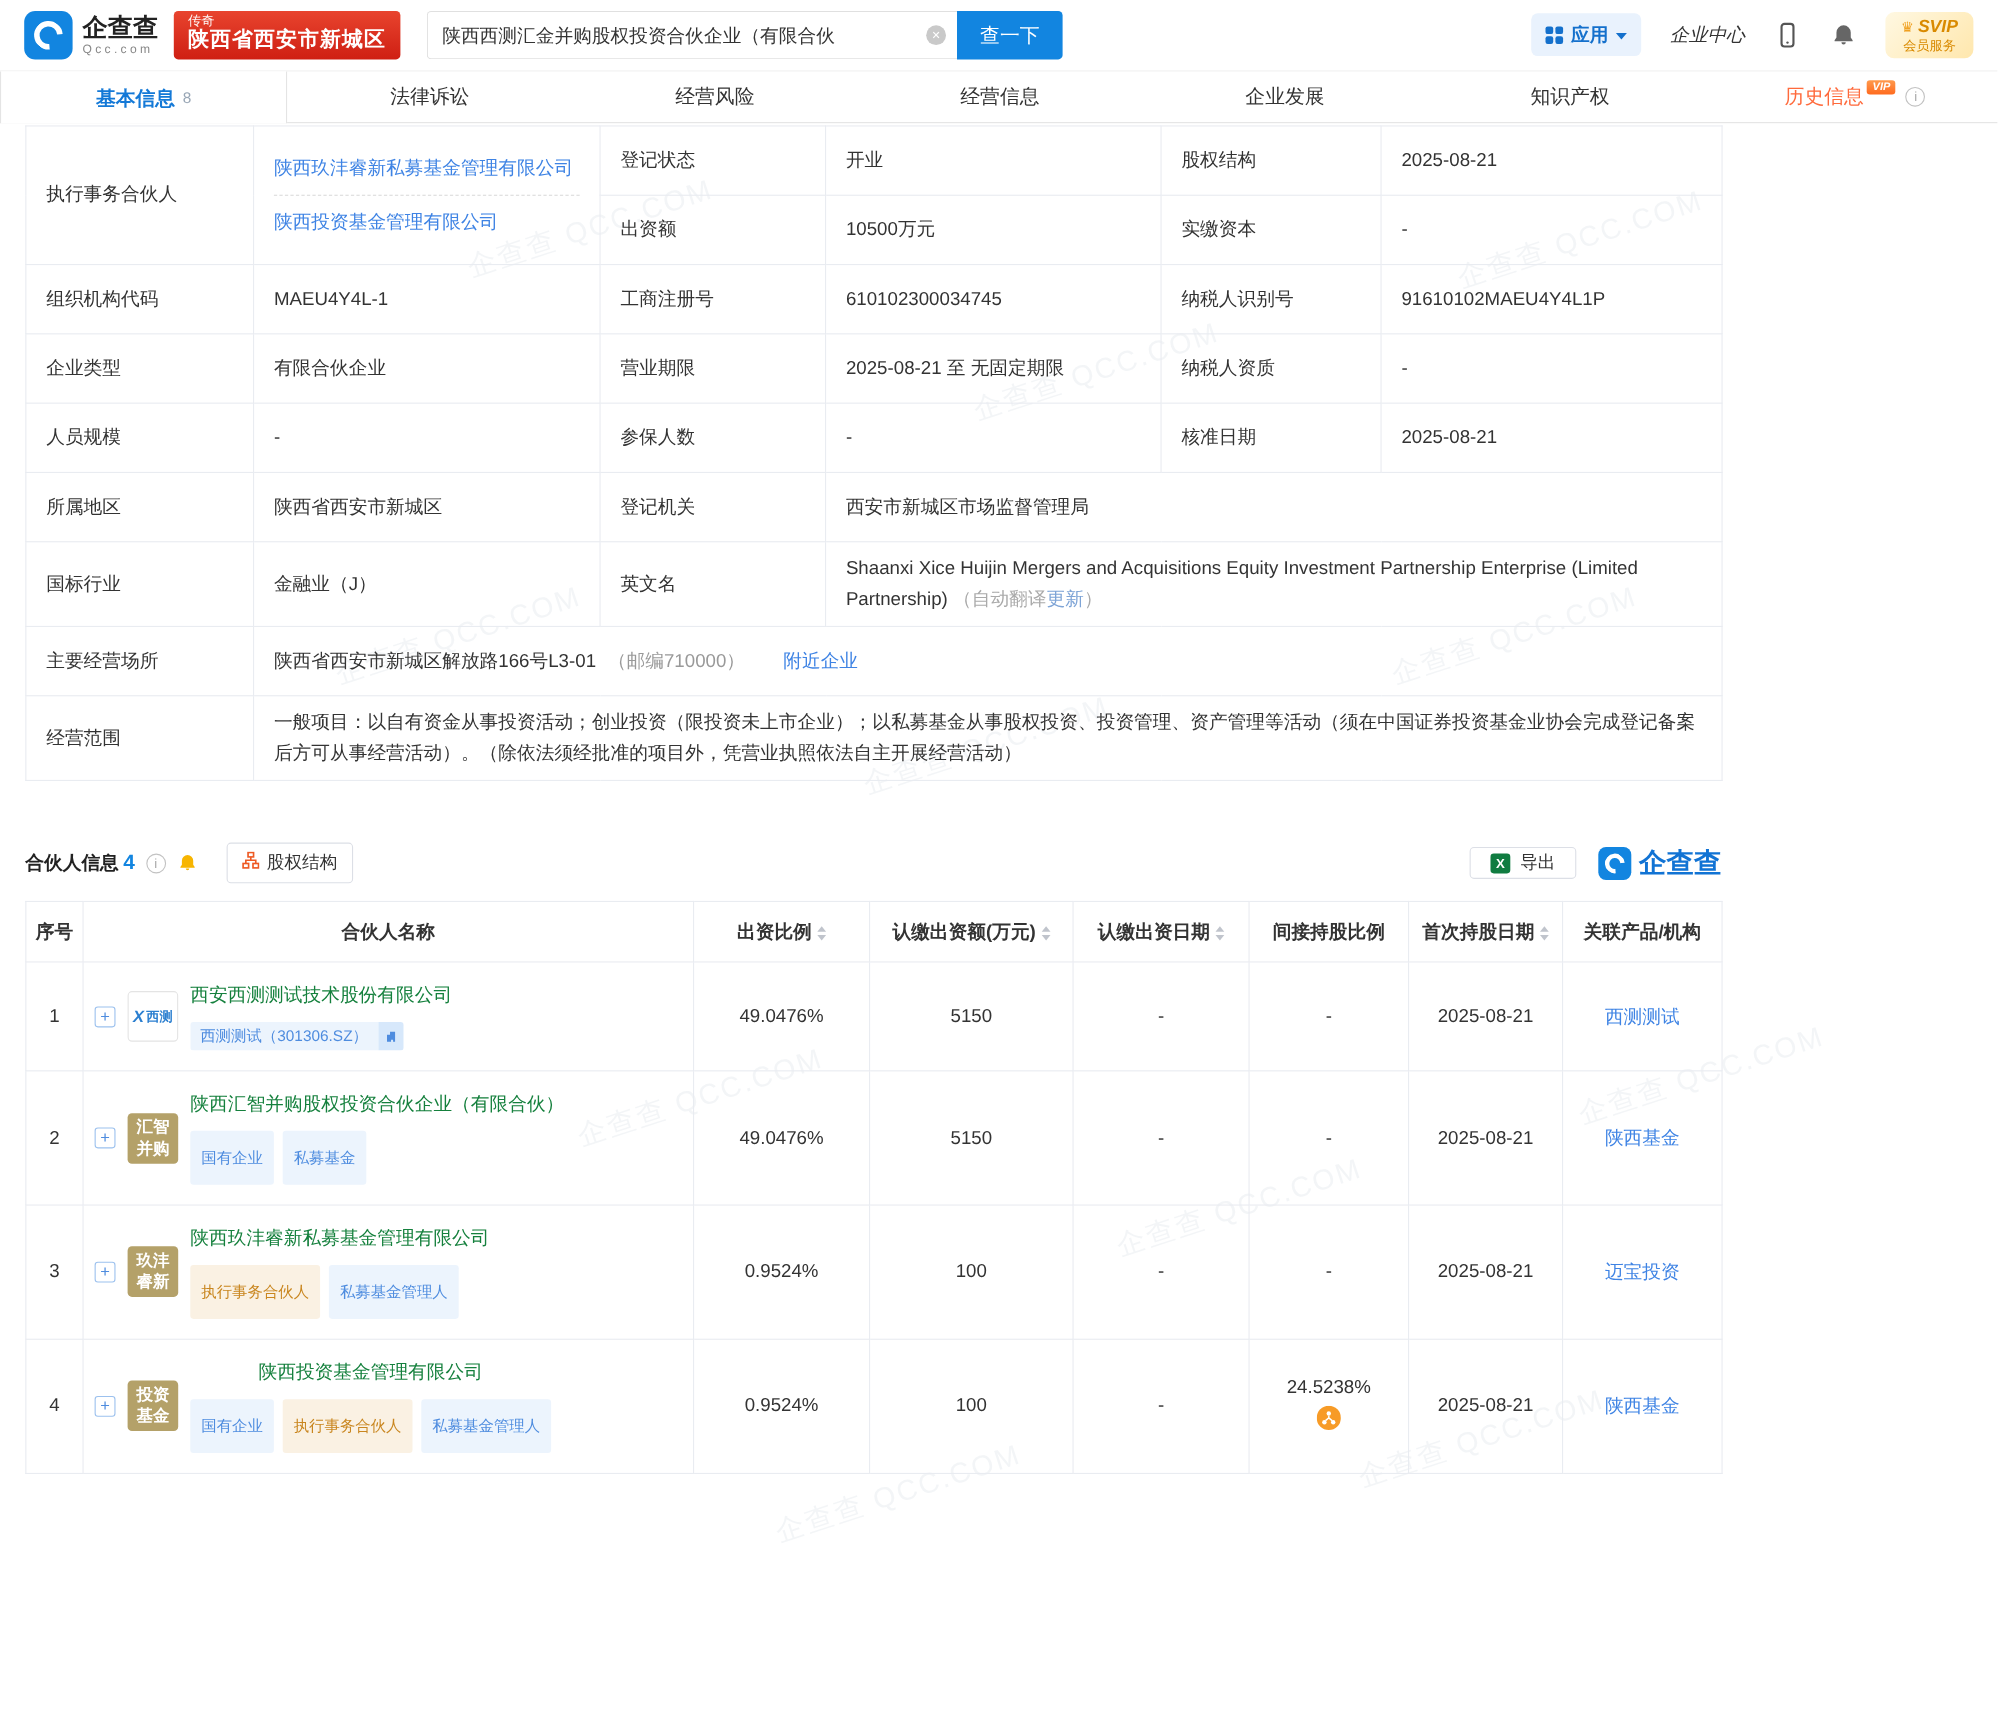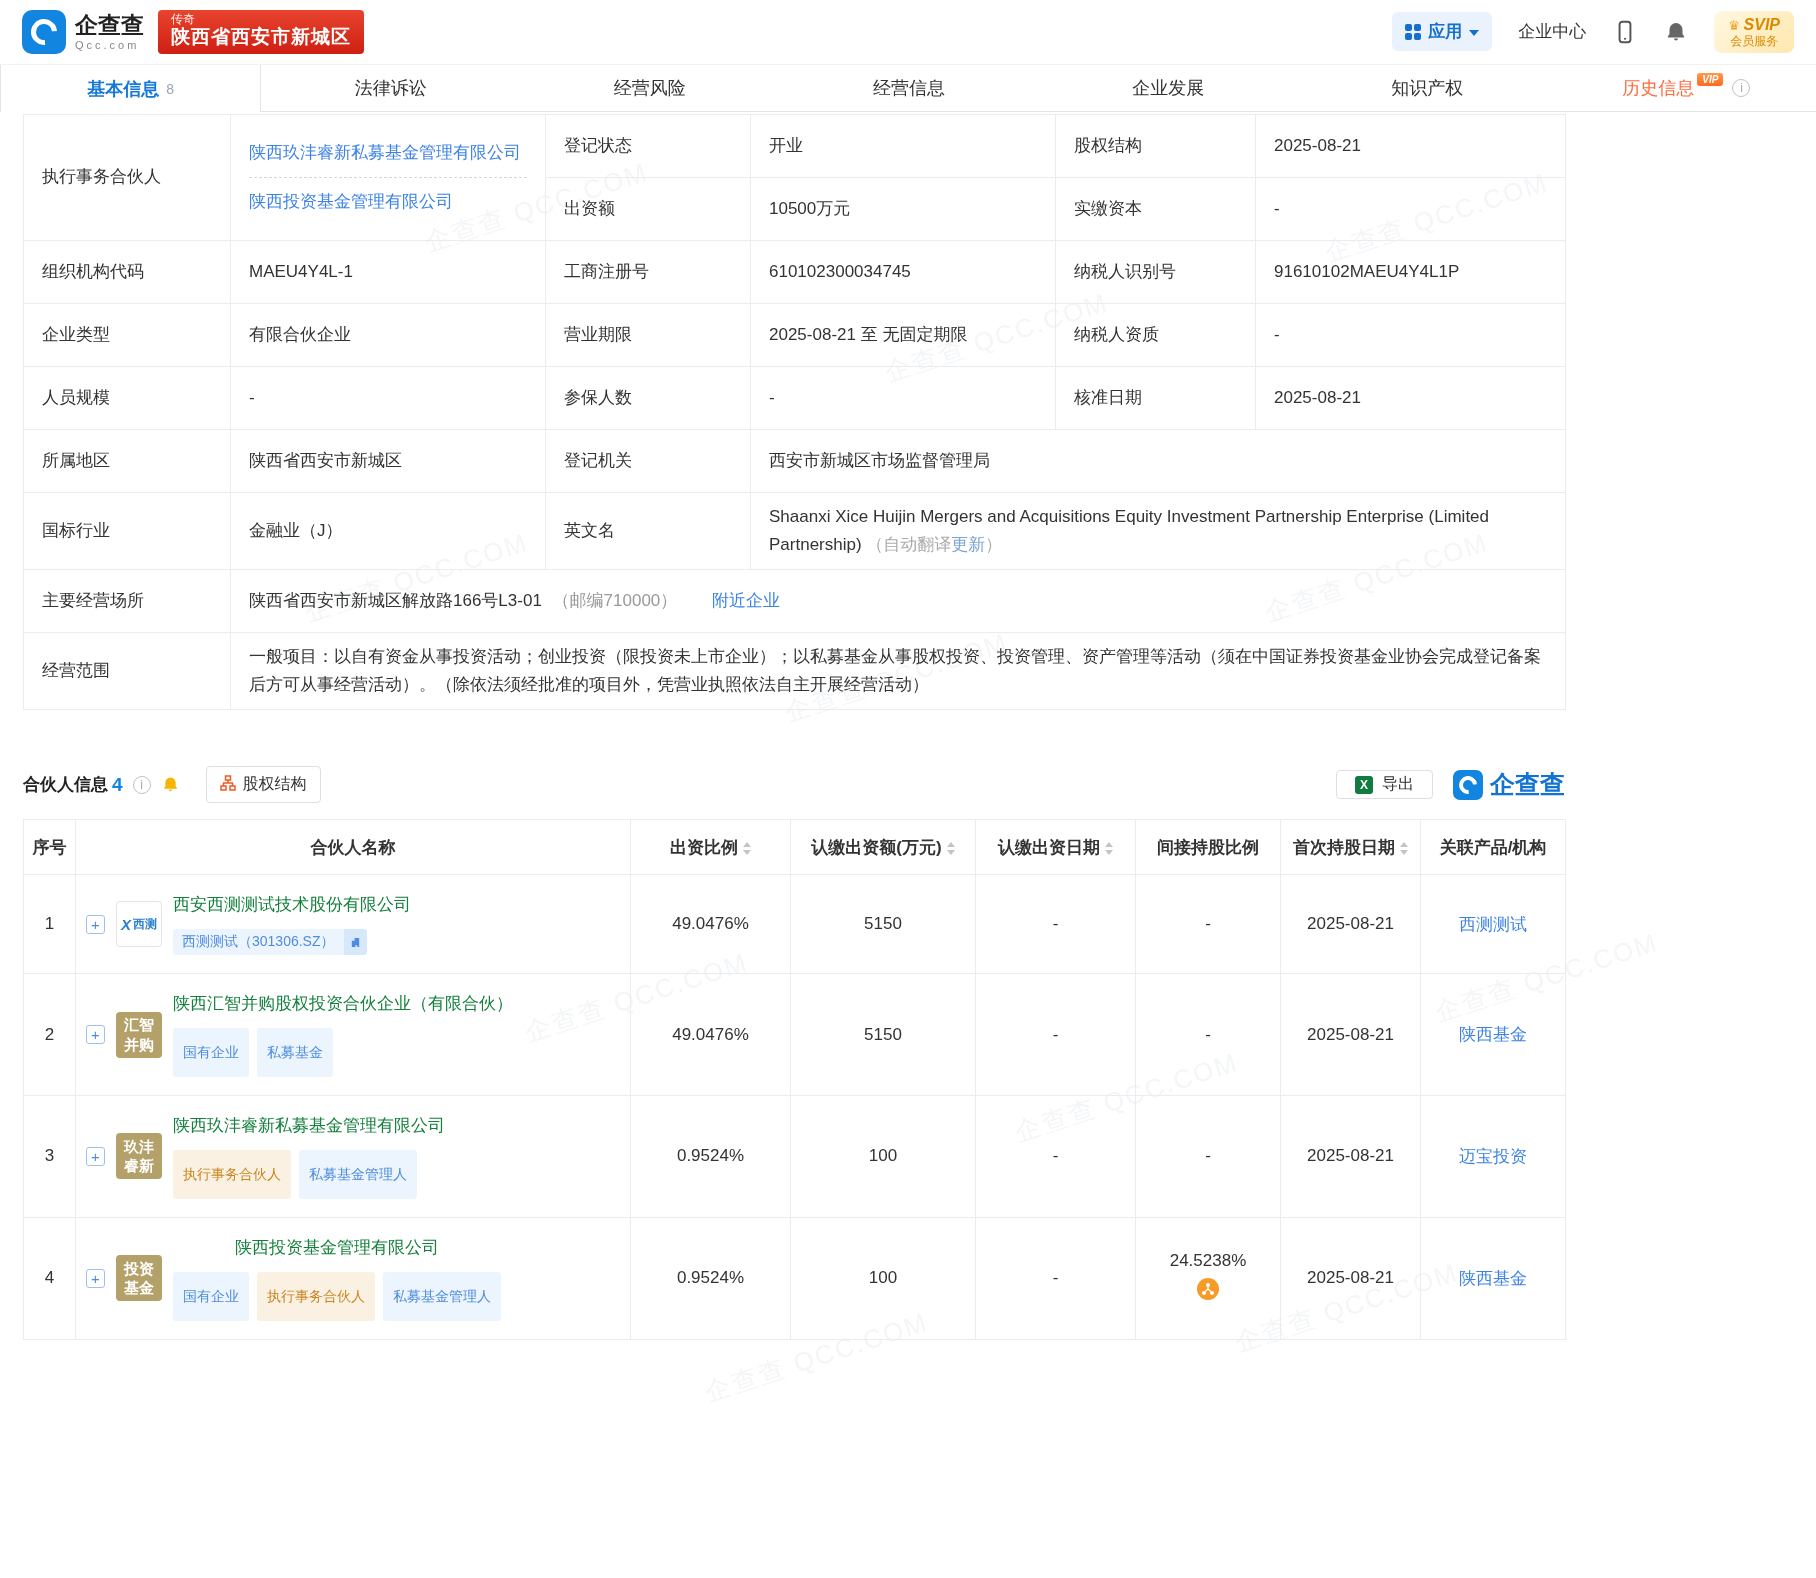--- a/index.html
+++ b/index.html
@@ -43,21 +43,21 @@
             display:flex; align-items:center; justify-content:center; }
   .search-btn { width:96px; height:44px; border:none; background:#1285e0; color:#fff;
             font-size:18px; border-radius:0 4px 4px 0; font-family:inherit; cursor:pointer; }
   .top-right { margin-left:auto; display:flex; align-items:center; gap:26px; }
   .apps-pill { display:flex; align-items:center; gap:7px; background:#e9f2fd; border-radius:6px;
             padding:8px 13px; color:#1470cc; font-weight:bold; font-size:17px; cursor:pointer; }
   .grid-icon { width:16px; height:16px; display:grid; grid-template-columns:1fr 1fr; gap:2px; }
   .grid-icon i { background:#1470cc; border-radius:2px; }
   .caret { width:0; height:0; border-left:5px solid transparent; border-right:5px solid transparent;
             border-top:6px solid #1470cc; margin-top:2px; }
-  .center-link { font-size:17px; color:#333; }
+  .center-link { font-size:17px; color:#333;font-style:italic; }
   .hicon { display:flex; align-items:center; cursor:pointer; }
   .svip { background:linear-gradient(135deg,#fff8e2,#ffe7ad); border-radius:8px; padding:4px 14px;
             text-align:center; line-height:1.2; cursor:pointer; }
   .svip-title { display:block; color:#d98a00; font-weight:bold; font-style:italic; font-size:16px; }
   .svip-title::before { content:"♛ "; font-style:normal; color:#f0a020; font-size:13px; }
   .svip-sub { display:block; color:#d98a00; font-size:12px; }
 
   
   .tabbar { position:relative; z-index:2; background:#fff; display:flex; height:48px;
             border-top:1px solid #f1f1f1; border-bottom:1px solid #e4e4e4; }
@@ -163,20 +163,27 @@
     <span class="logo-icon"></span>
     <span class="logo-text">
       <span class="logo-cn">企查查</span>
       <span class="logo-en">Qcc.com</span>
     </span>
   </div>
   <div class="promo">
     <span class="promo-tag">传奇</span>
     <span class="promo-title">陕西省西安市新城区</span>
   </div>
+  <div class="search">
+    <div class="search-box">
+      <input class="search-input" value="陕西西测汇金并购股权投资合伙企业（有限合伙" style="">
+      <span class="search-clear"></span>
+    </div>
+    <button class="search-btn">查一下</button>
+  </div>
   <div class="top-right">
     <div class="apps-pill">
       <span class="grid-icon">
           <i></i>
           <i></i>
           <i></i>
           <i></i>
         </span>
       <span>应用</span>
       <span class="caret"></span>

